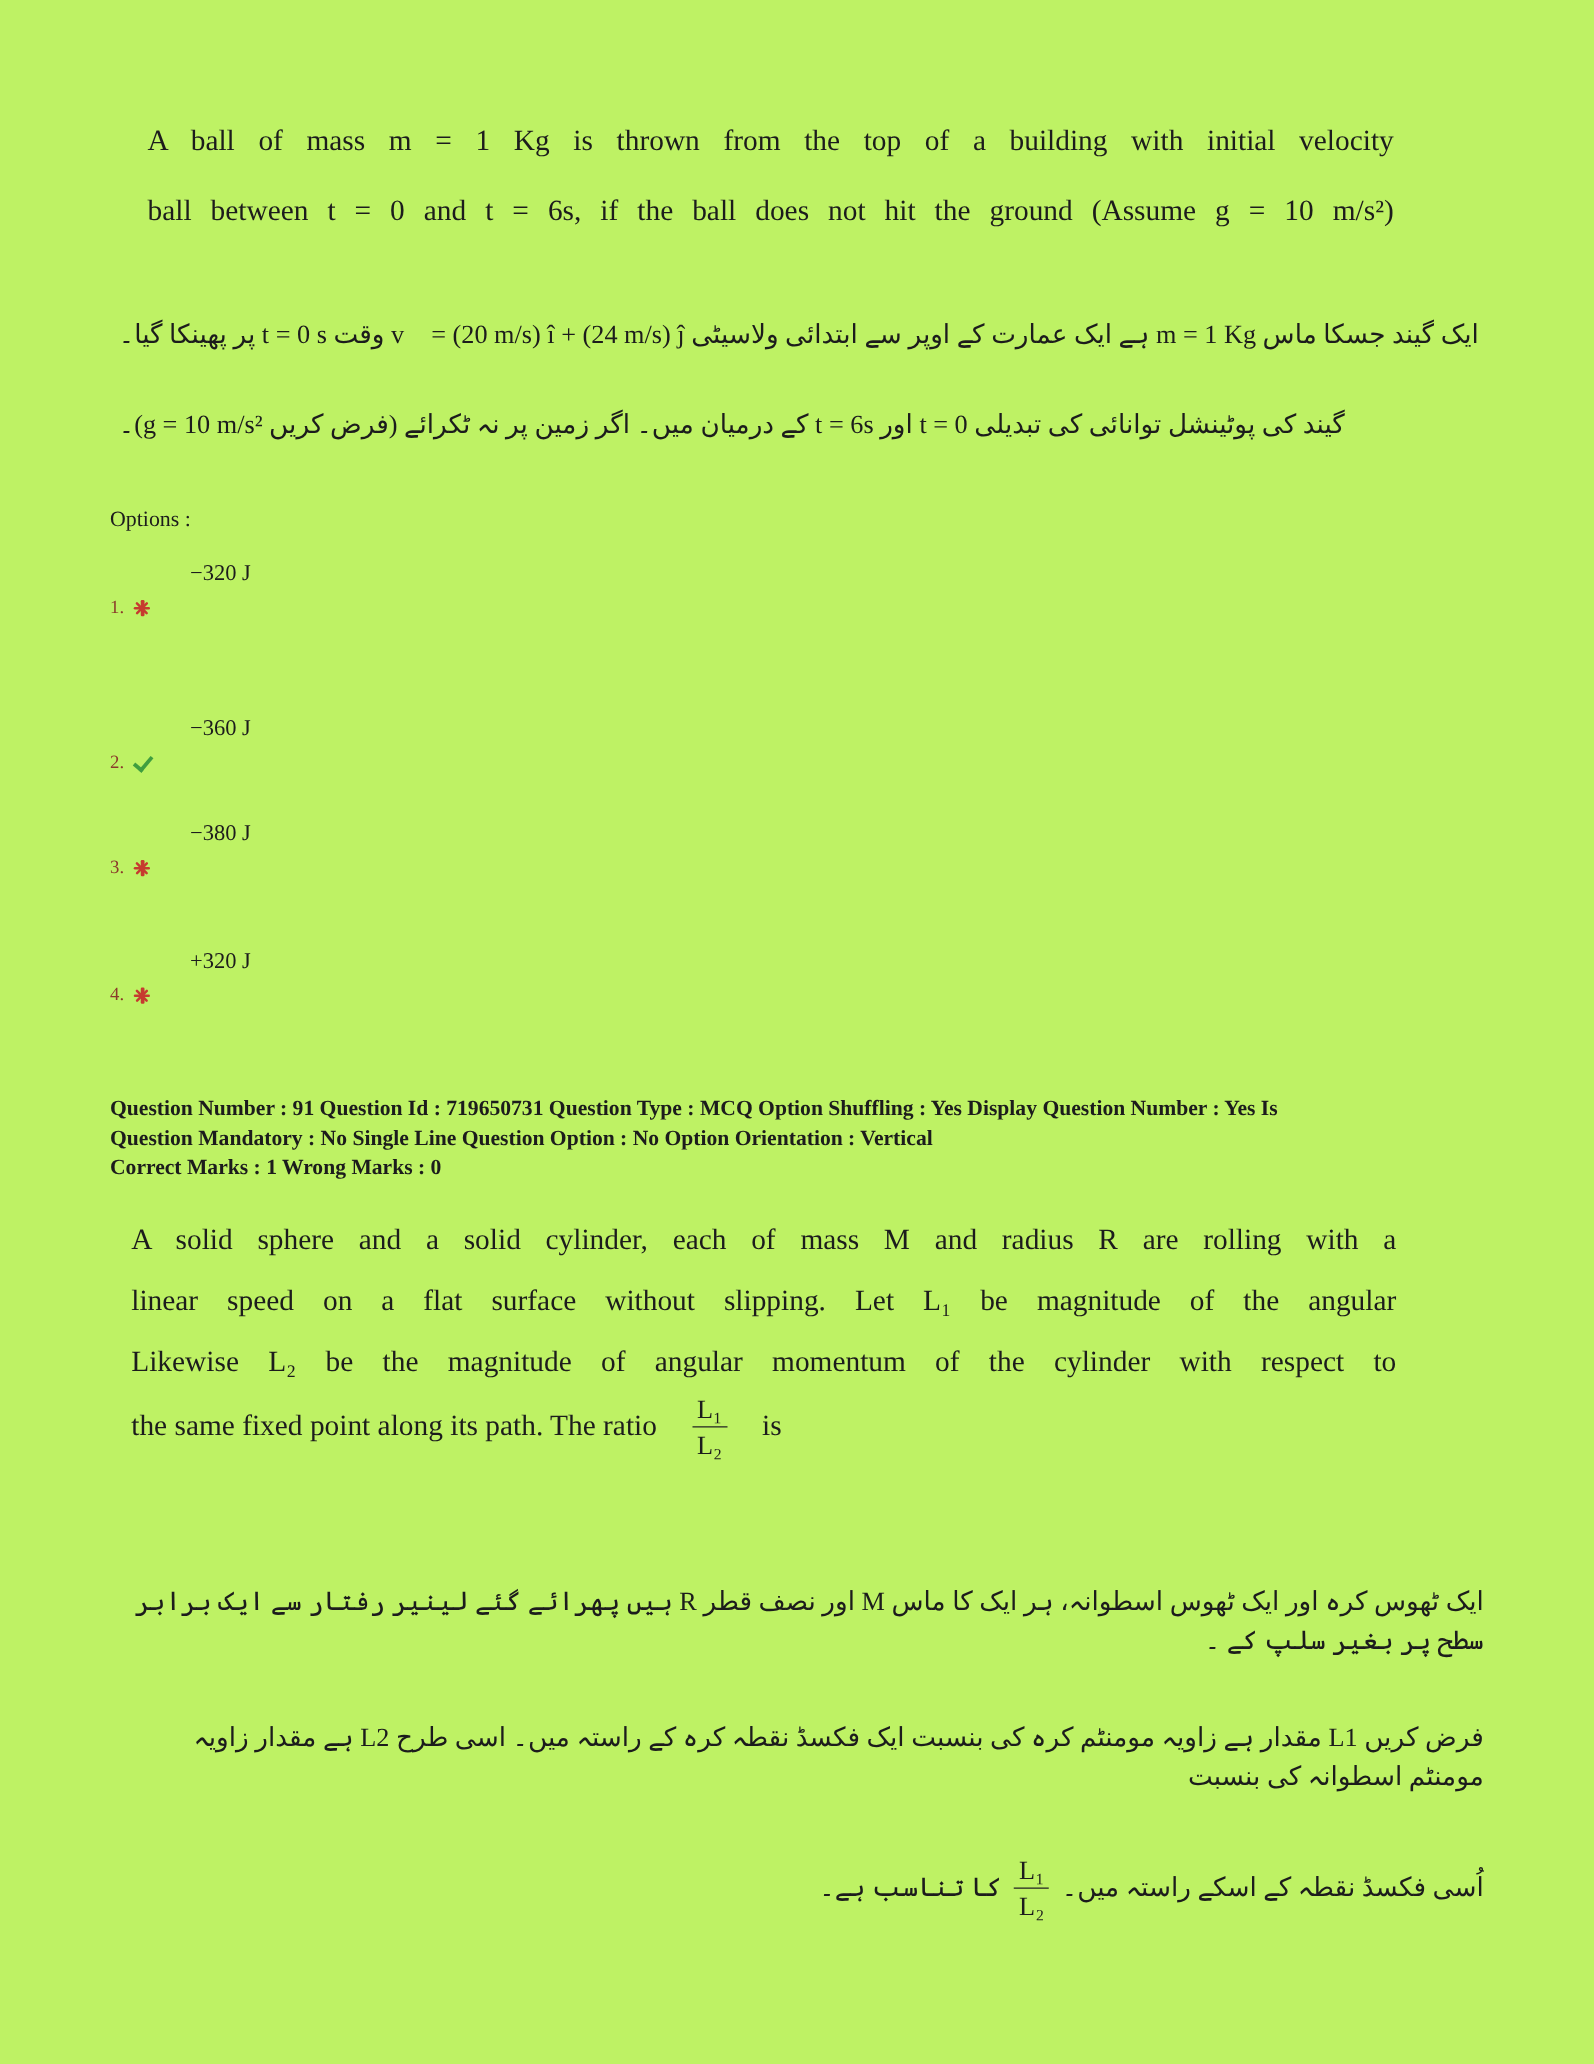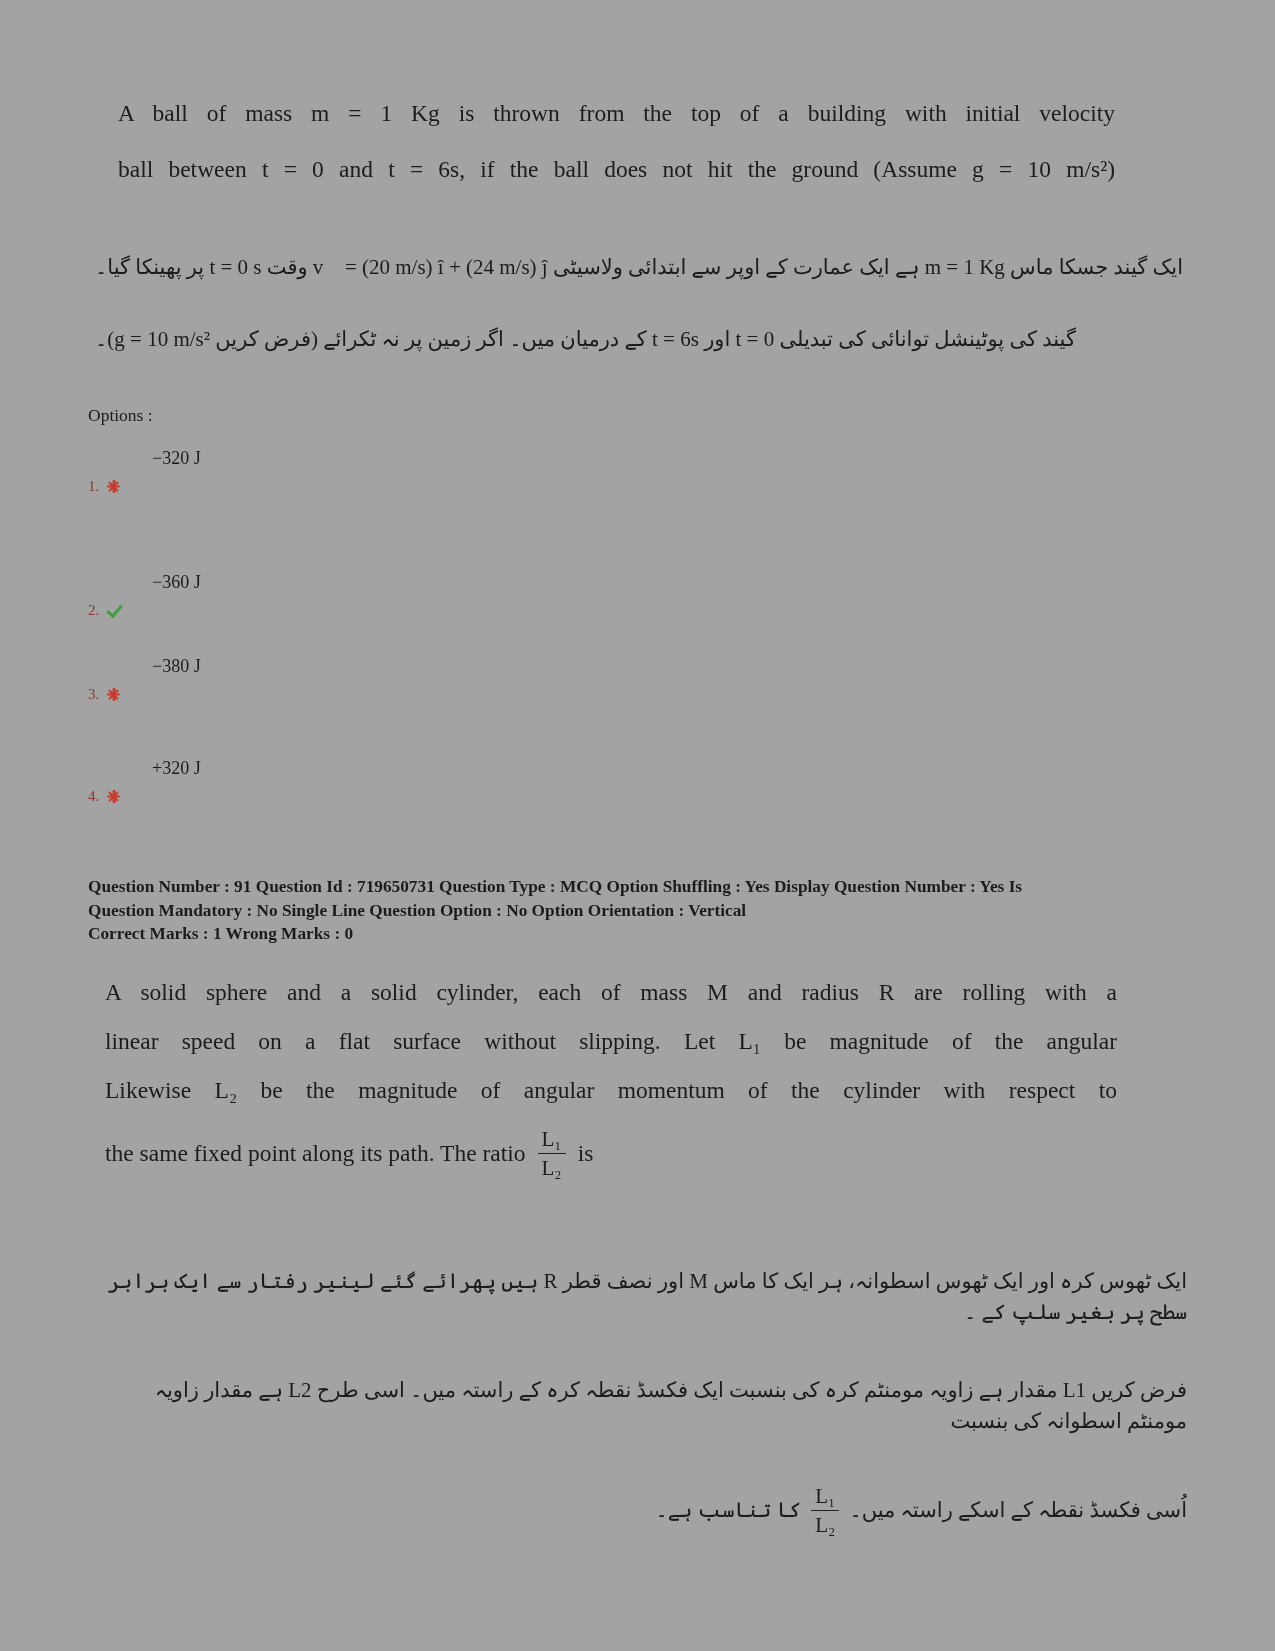--- a/index.html
+++ b/index.html
@@ -8,21 +8,21 @@
     --option_number:#8b3a2a;
     --text:#1c1c1c;
   }
   *{box-sizing:border-box;}
   html,body{margin:0;padding:0;background:#ffffff;}
   .page{
     position:relative;
     width:1275px;
     height:1651px;
     margin:0 auto;
-    background:#a3a3a3;
+    background:#bef264;
     font-family:"Liberation Serif", serif;
     color:var(--text);
     overflow:hidden;
   }
   
   .q90-en{
     position:absolute; left:118px; top:85px; width:997px;
     font-size:23.5px; line-height:56px;
   }
   .jline{ text-align:justify; text-align-last:justify; }
@@ -64,21 +64,21 @@
     position:absolute; left:88px; top:875px; width:1120px;
     font-size:17.3px; font-weight:bold; line-height:23.5px;
     white-space:nowrap;
   }
   
   .q91-en{
     position:absolute; left:105px; top:968px; width:1012px;
     font-size:23.5px; line-height:49px;
   }
   .q91-last{
-    display:flex; align-items:center; gap:12px; margin-top:12px;
+    display:flex; align-items:center; gap:28px; 
     text-align:left; text-align-last:auto;
   }
   .frac{
     display:inline-block; text-align:center; line-height:1.15;
     font-size:21px; direction:ltr;
   }
   .frac .fnum{ display:block; border-bottom:1.8px solid #222; padding:0 4px 2px; }
   .frac .fden{ display:block; padding-top:2px; }
   
   .q91-ur{

